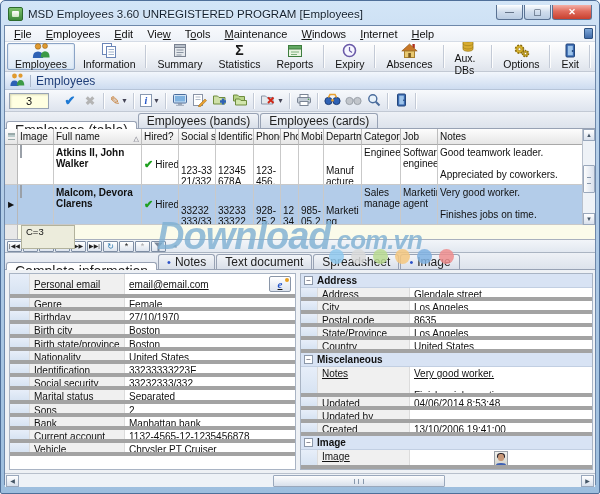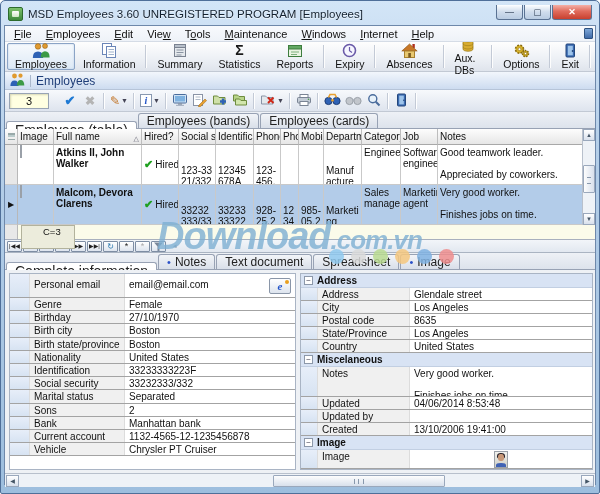--- a/index.html
+++ b/index.html
@@ -100,21 +100,21 @@
   .sorttri { float:right; font-size:7px; color:#667; margin-top:2px; }
   .avatar { position:relative; width:31px; height:36px; margin:1px auto 0; border:1px solid #9aa0a8;
     background:linear-gradient(180deg,#f2f2ee,#cfcfc7); overflow:hidden; }
   .avatar .hair { position:absolute; left:15%; right:15%; top:4%; height:45%; border-radius:50% 50% 42% 42%; }
   .avatar .face { position:absolute; left:29%; width:42%; top:15%; height:44%; border-radius:46%; background:#c89878; }
   .avatar .shirt { position:absolute; left:8%; right:8%; bottom:-2%; height:30%; border-radius:45% 45% 0 0; }
   .bottomstrip { display:flex; height:14px; position:relative; }
   .bottomstrip .stub { width:13px; background:#e8e8e8; border-right:1px solid #b8b8b8; }
   .bottomstrip .yellow { flex:1; background:#fbfbea; }
   .cbox { position:absolute; left:16px; top:0px; width:54px; height:24px; background:#ececdc; border:1px solid #b2b29c;
-    font-size:9.5px; line-height:11px; padding-left:21px; }
+    font-size:9.5px; line-height:11px; padding-left:4px; }
   .vscroll { position:absolute; right:0; top:0; bottom:14px; width:13px; background:#eef2f7; border-left:1px solid #b8c0cc; }
   .vs-btn { height:12px; border:1px solid #9aa8bc; background:linear-gradient(180deg,#fff,#d8e0ec); font-size:6px; color:#456;
     text-align:center; line-height:10px; }
   .vs-btn.bottom { position:absolute; bottom:0; left:0; right:0; }
   .vs-thumb { position:absolute; top:36px; left:0; right:0; height:28px; border:1px solid #9aa8bc;
     background:linear-gradient(90deg,#fdfdfd,#d8e0ec); border-radius:1px; }
   .vs-thumb::after { content:""; position:absolute; left:3px; right:3px; top:11px; height:5px;
     border-top:1px solid #8898ac; border-bottom:1px solid #8898ac; }
 
   
@@ -124,21 +124,21 @@
     font-size:6px; line-height:9px; text-align:center; color:#222; border-radius:1px; overflow:hidden; white-space:nowrap; }
   .navbtn.dim { color:#aaa; }
   .navbtn.refresh { font-size:8px; color:#2a7ab0; }
   .nav-more { color:#8a95a5; font-size:7px; margin-left:6px; }
 
   
   .detailpanel { height:203px; background:#eef1f5; position:relative; padding:3px 2px 3px 4px; display:flex; gap:4px; }
   .grid { background:#fff; border:1px solid #a9b4c4; overflow:hidden; }
   .grid-left { width:287px; }
   .grid-right { flex:1; }
-  .frow { display:flex; border-bottom:1px solid #a3a3a3; }
+  .frow { display:flex; border-bottom:4px solid #a3a3a3;text-decoration:underline; }
   .frow .ind { width:20px; background:linear-gradient(180deg,#e7eef9,#d7e3f2); border-right:1px solid #dcdcdc; }
   .frow .lab { width:95px; background:#f0f0f0; border-right:1px solid #dcdcdc; padding:1px 4px; font-size:10px; overflow:hidden; white-space:nowrap; }
   .frow .val { flex:1; padding:1px 4px; font-size:10px; overflow:hidden; display:flex; align-items:flex-start; }
   .frow .val.pre { white-space:pre-line; line-height:11px; }
   .h25 { height:24px; } .h25 .lab,.h25 .val { line-height:20px; }
   .h13 { height:13.2px; }
   .rh13 { height:13px; } .rnotes { height:30px; } .rimg { height:19px; }
   .ebtn { margin-left:auto; width:22px; height:16px; border:1px solid #8a96a8; border-radius:2px; align-self:center;
     background:linear-gradient(180deg,#fff,#dde4ee); position:relative; text-align:center;
     font:bold italic 11px "Liberation Serif",serif; color:#1f52c8; line-height:14px; }

